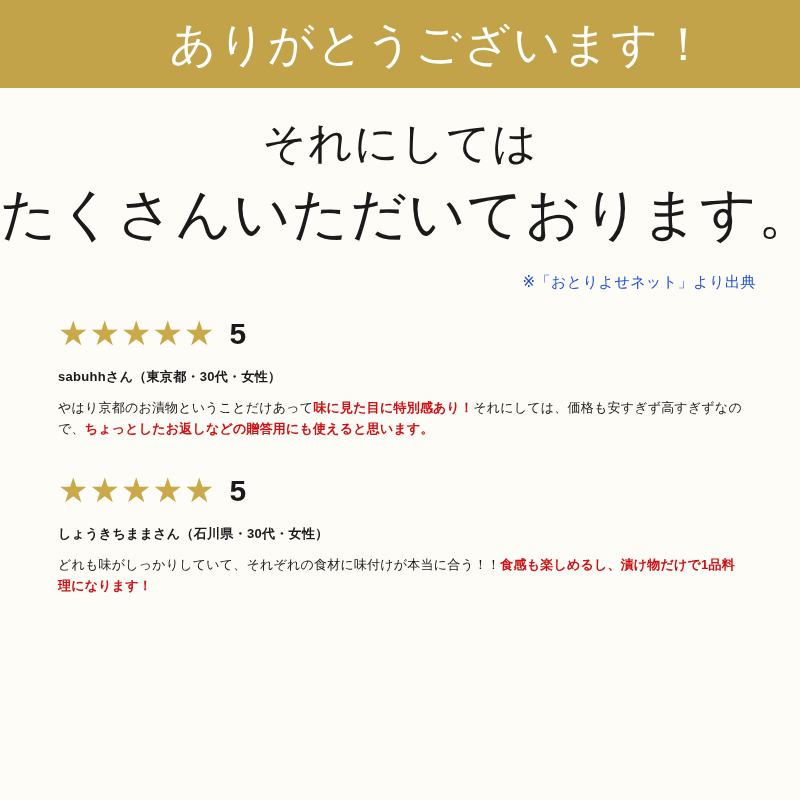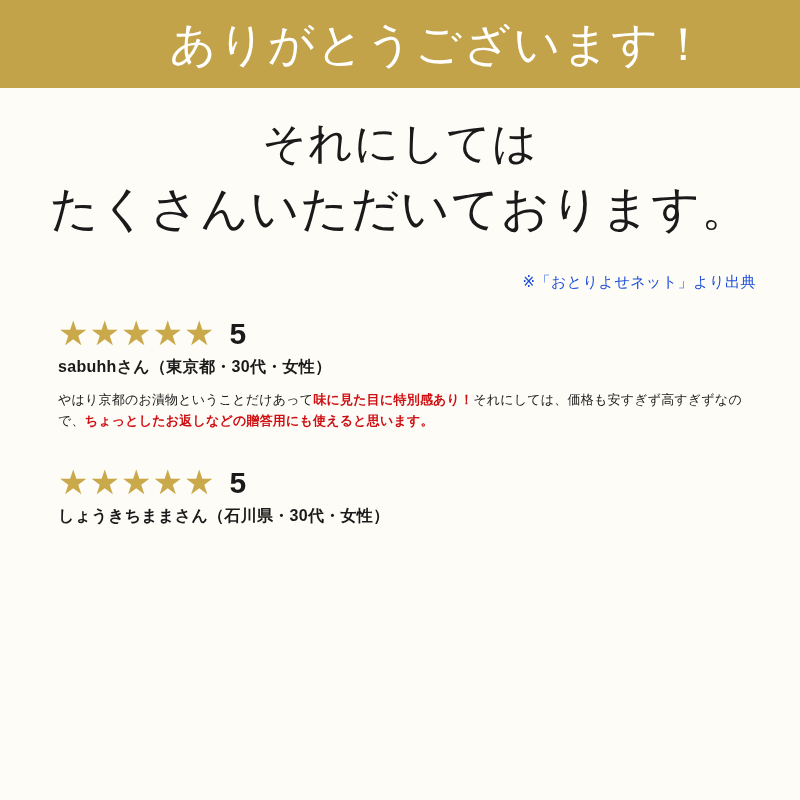--- a/index.html
+++ b/index.html
@@ -56,21 +56,21 @@
   }
   .headline-line {
     font-family: "DejaVu Serif", "Liberation Serif", serif;
     color: #1a1a1a;
     font-size: 44px;
     line-height: 1.42;
     letter-spacing: 1px;
     white-space: nowrap;
   }
   .headline-line.line2 {
-    font-size: 48px;
+    font-size: 56px;
   }
   .source-note {
     position: absolute;
     top: 266px;
     right: 44px;
     font-size: 15px;
     color: #1d4ed8;
     letter-spacing: 0.5px;
     white-space: nowrap;
     margin-top: 7px;
@@ -105,22 +105,22 @@
   .rating-num {
     margin-left: 14px;
     font-size: 30px;
     font-weight: bold;
     color: #1a1a1a;
     line-height: 1;
     position: relative;
     top: 1px;
   }
   .reviewer {
-    margin-top: 1px;
-    font-size: 16px;
+    margin-top: 12px;
+    font-size: 13px;
     font-weight: bold;
     color: #1a1a1a;
     letter-spacing: 0.3px;
   }
   .review-body {
     margin-top: 11px;
     font-size: 13px;
     line-height: 1.62;
     color: #1a1a1a;
     letter-spacing: 0.2px;
@@ -159,16 +159,17 @@
       <div class="reviewer">sabuhhさん（東京都・30代・女性）</div>
       <div class="review-body"><span class="nrm">やはり京都のお漬物ということだけあって</span><span class="hl">味に見た目に特別感あり！</span><span class="nrm">それにしては、価格も安すぎず高すぎずなので、</span><span class="hl">ちょっとしたお返しなどの贈答用にも使えると思います。</span></div>
     </div>
 
     <div class="review">
       <div class="rating-row">
         <span class="stars">★★★★★</span>
         <span class="rating-num">5</span>
       </div>
       <div class="reviewer">しょうきちままさん（石川県・30代・女性）</div>
+      <div class="review-body"><span class="nrm">どれも味がしっかりしていて、それぞれの食材に味付けが本当に合う！！</span><span class="hl">食感も楽しめるし、漬け物だけで1品料理になります！</span></div>
     </div>
 
   </div>
 </div>
 
 </body></html>

